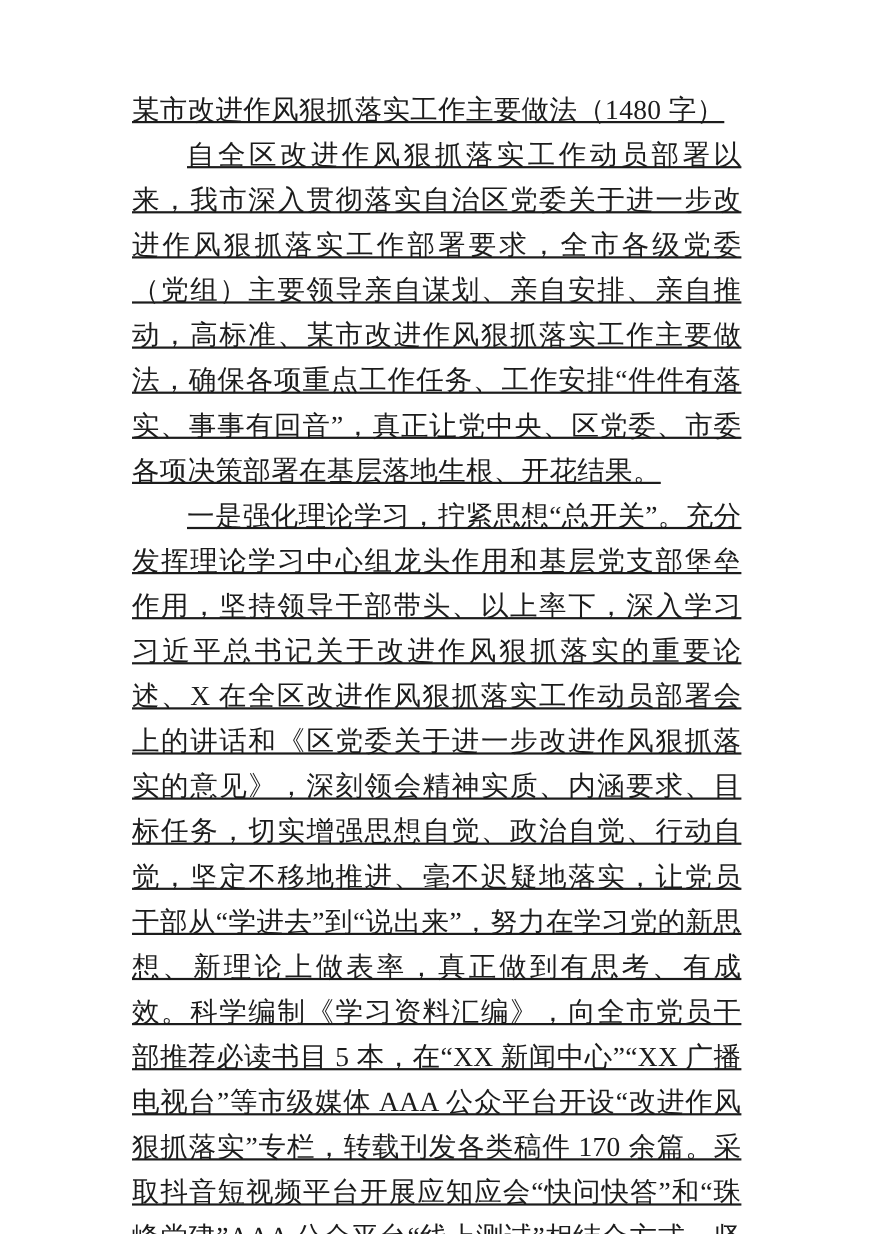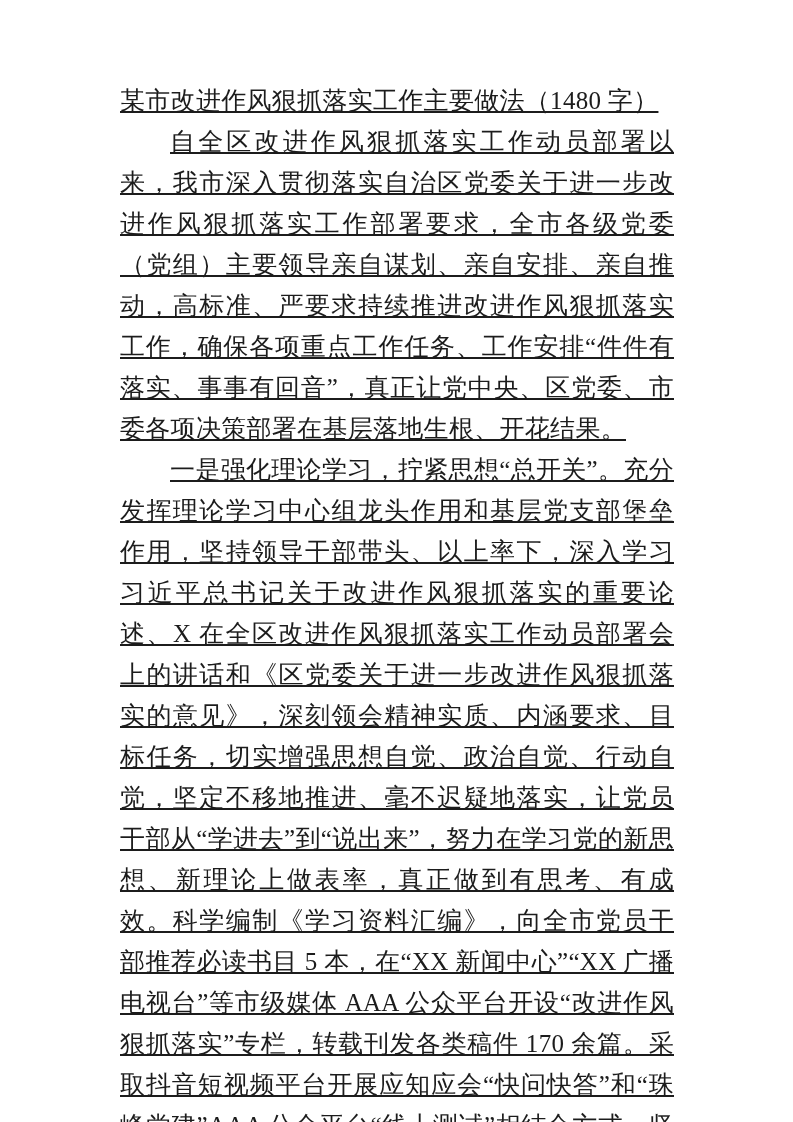--- a/index.html
+++ b/index.html
@@ -38,16 +38,16 @@
   .doc-para {
     text-indent: 2em;
   }
 </style>
 </head>
 <body>
 
 <div class="page">
   <div class="content">
     <p class="doc-title">某市改进作风狠抓落实工作主要做法（1480 字）</p>
-    <p class="doc-para">自全区改进作风狠抓落实工作动员部署以来，我市深入贯彻落实自治区党委关于进一步改进作风狠抓落实工作部署要求，全市各级党委（党组）主要领导亲自谋划、亲自安排、亲自推动，高标准、严要求持续推进改进作风狠抓落实工作，确保各项重点工作任务、工作安排“件件有落实、事事有回音”，真正让党中央、区党委、市委各项决策部署在基层落地生根、开花结果。</p>
+    <p class="doc-para">自全区改进作风狠抓落实工作动员部署以来，我市深入贯彻落实自治区党委关于进一步改进作风狠抓落实工作部署要求，全市各级党委（党组）主要领导亲自谋划、亲自安排、亲自推动，高标准、某市改进作风狠抓落实工作主要做法，确保各项重点工作任务、工作安排“件件有落实、事事有回音”，真正让党中央、区党委、市委各项决策部署在基层落地生根、开花结果。</p>
     <p class="doc-para">一是强化理论学习，拧紧思想“总开关”。充分发挥理论学习中心组龙头作用和基层党支部堡垒作用，坚持领导干部带头、以上率下，深入学习习近平总书记关于改进作风狠抓落实的重要论述、X 在全区改进作风狠抓落实工作动员部署会上的讲话和《区党委关于进一步改进作风狠抓落实的意见》，深刻领会精神实质、内涵要求、目标任务，切实增强思想自觉、政治自觉、行动自觉，坚定不移地推进、毫不迟疑地落实，让党员干部从“学进去”到“说出来”，努力在学习党的新思想、新理论上做表率，真正做到有思考、有成效。科学编制《学习资料汇编》，向全市党员干部推荐必读书目 5 本，在“XX 新闻中心”“XX 广播电视台”等市级媒体 AAA 公众平台开设“改进作风狠抓落实”专栏，转载刊发各类稿件 170 余篇。采取抖音短视频平台开展应知应会“快问快答”和“珠峰党建”AAA 公众平台“线上测试”相结合方式，坚持“每周一答、</p>
   </div>
 </div>
 
 </body></html>

